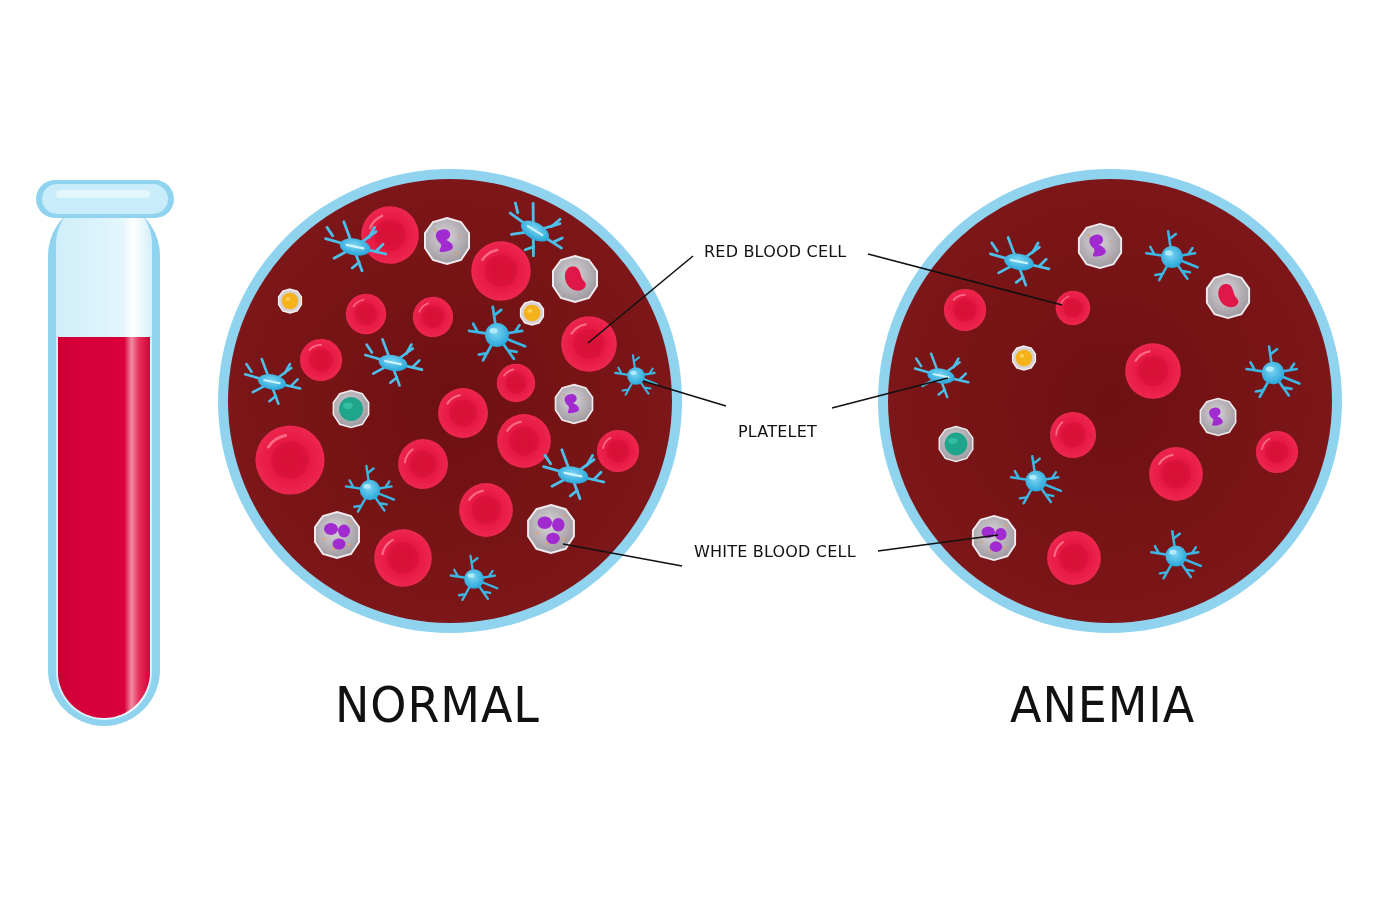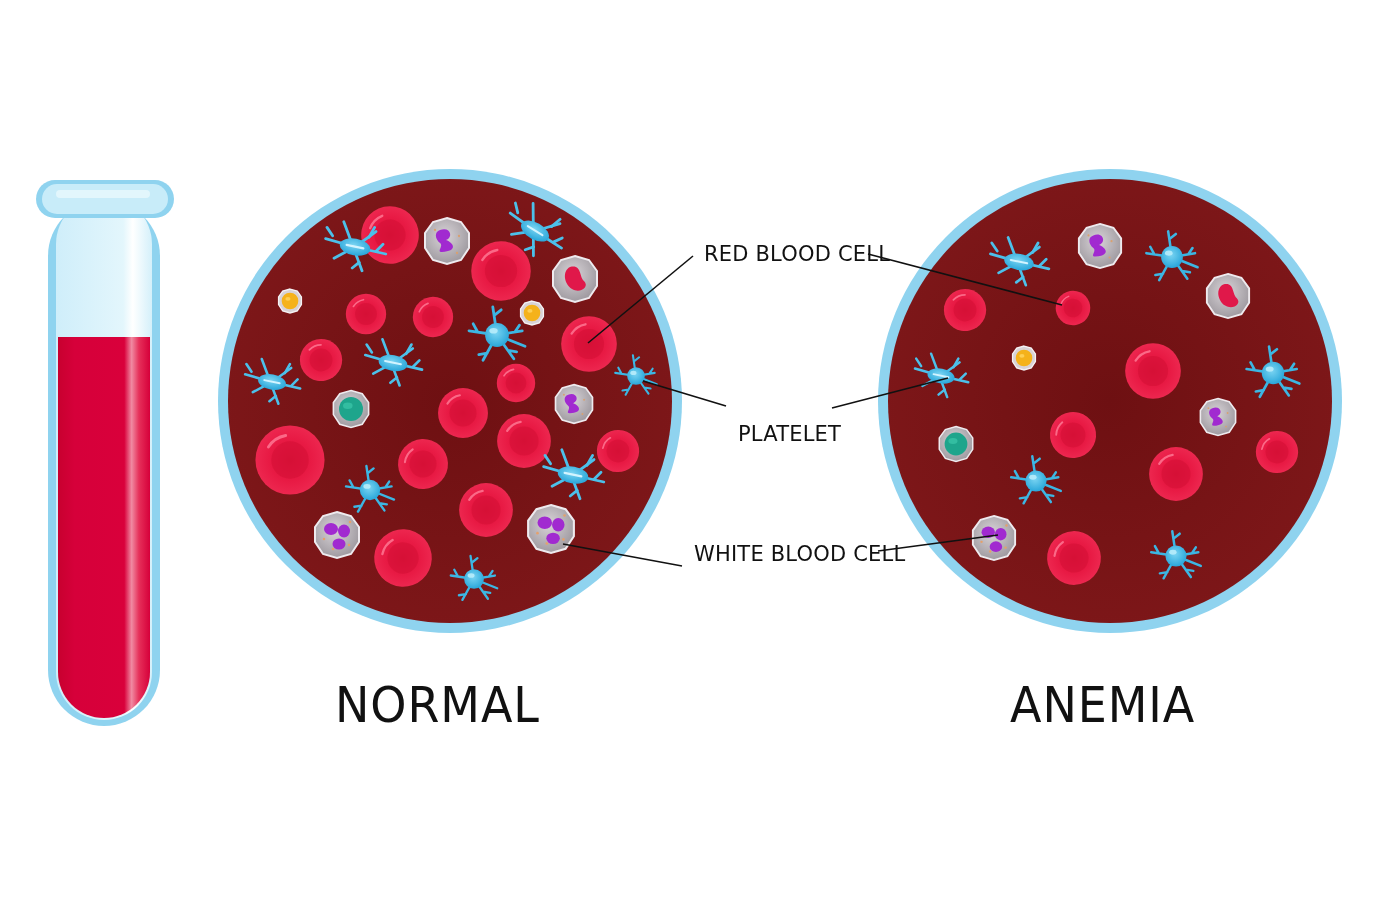--- a/index.html
+++ b/index.html
@@ -1,19 +1,19 @@
 <!DOCTYPE html>
 <html><head>
 <meta charset="utf-8">
 <style>
   html, body { margin:0; padding:0; background:#ffffff; }
   body { width:1380px; height:918px; position:relative; overflow:hidden; font-family:"DejaVu Sans", sans-serif; }
   .stage { position:absolute; left:0; top:0; width:1380px; height:918px; }
   .label { position:absolute; font-family:"DejaVu Sans", sans-serif; color:#111; white-space:nowrap; letter-spacing:0.2px; }
-  .small-label { font-size:21px; }
+  .small-label { font-size:16px; }
   .big-label { font-size:50px; letter-spacing:1px; transform:scaleX(0.92); transform-origin:left top; }
   svg { position:absolute; left:0; top:0; }
 </style>
 </head>
 <body>
 
 <div class="stage">
 
   <svg width="1380" height="918" viewBox="0 0 1380 918">
     <defs>

